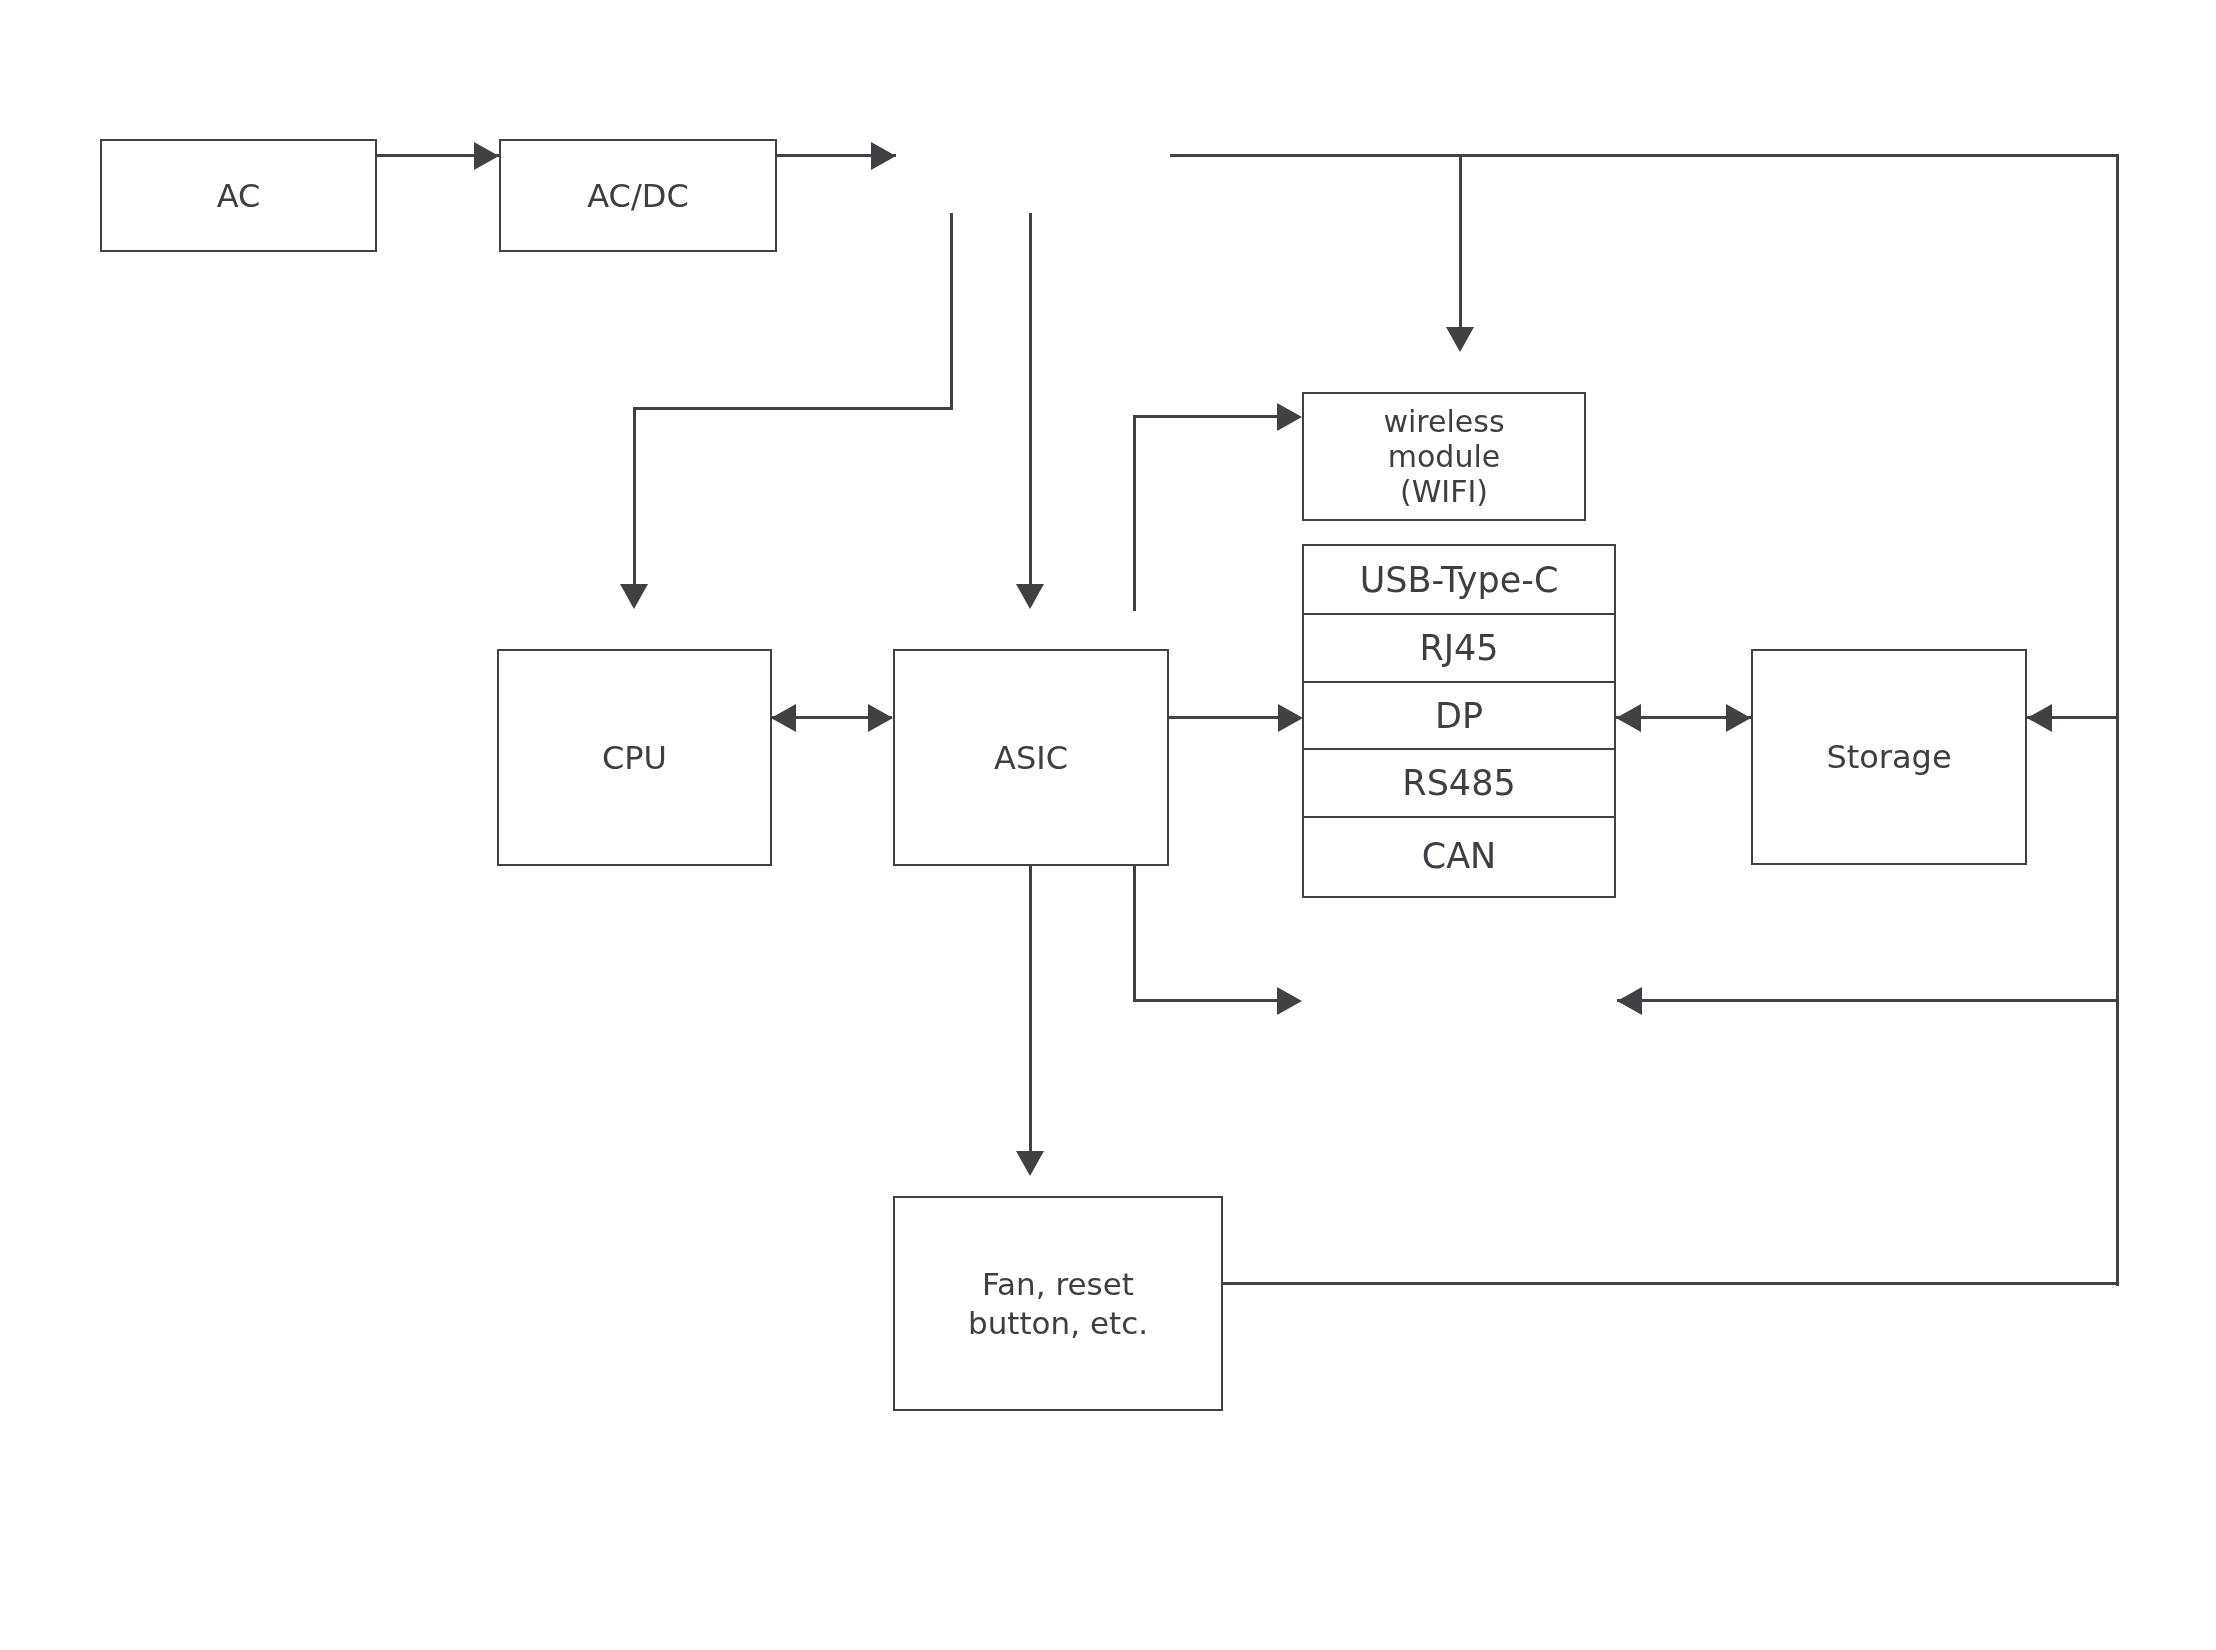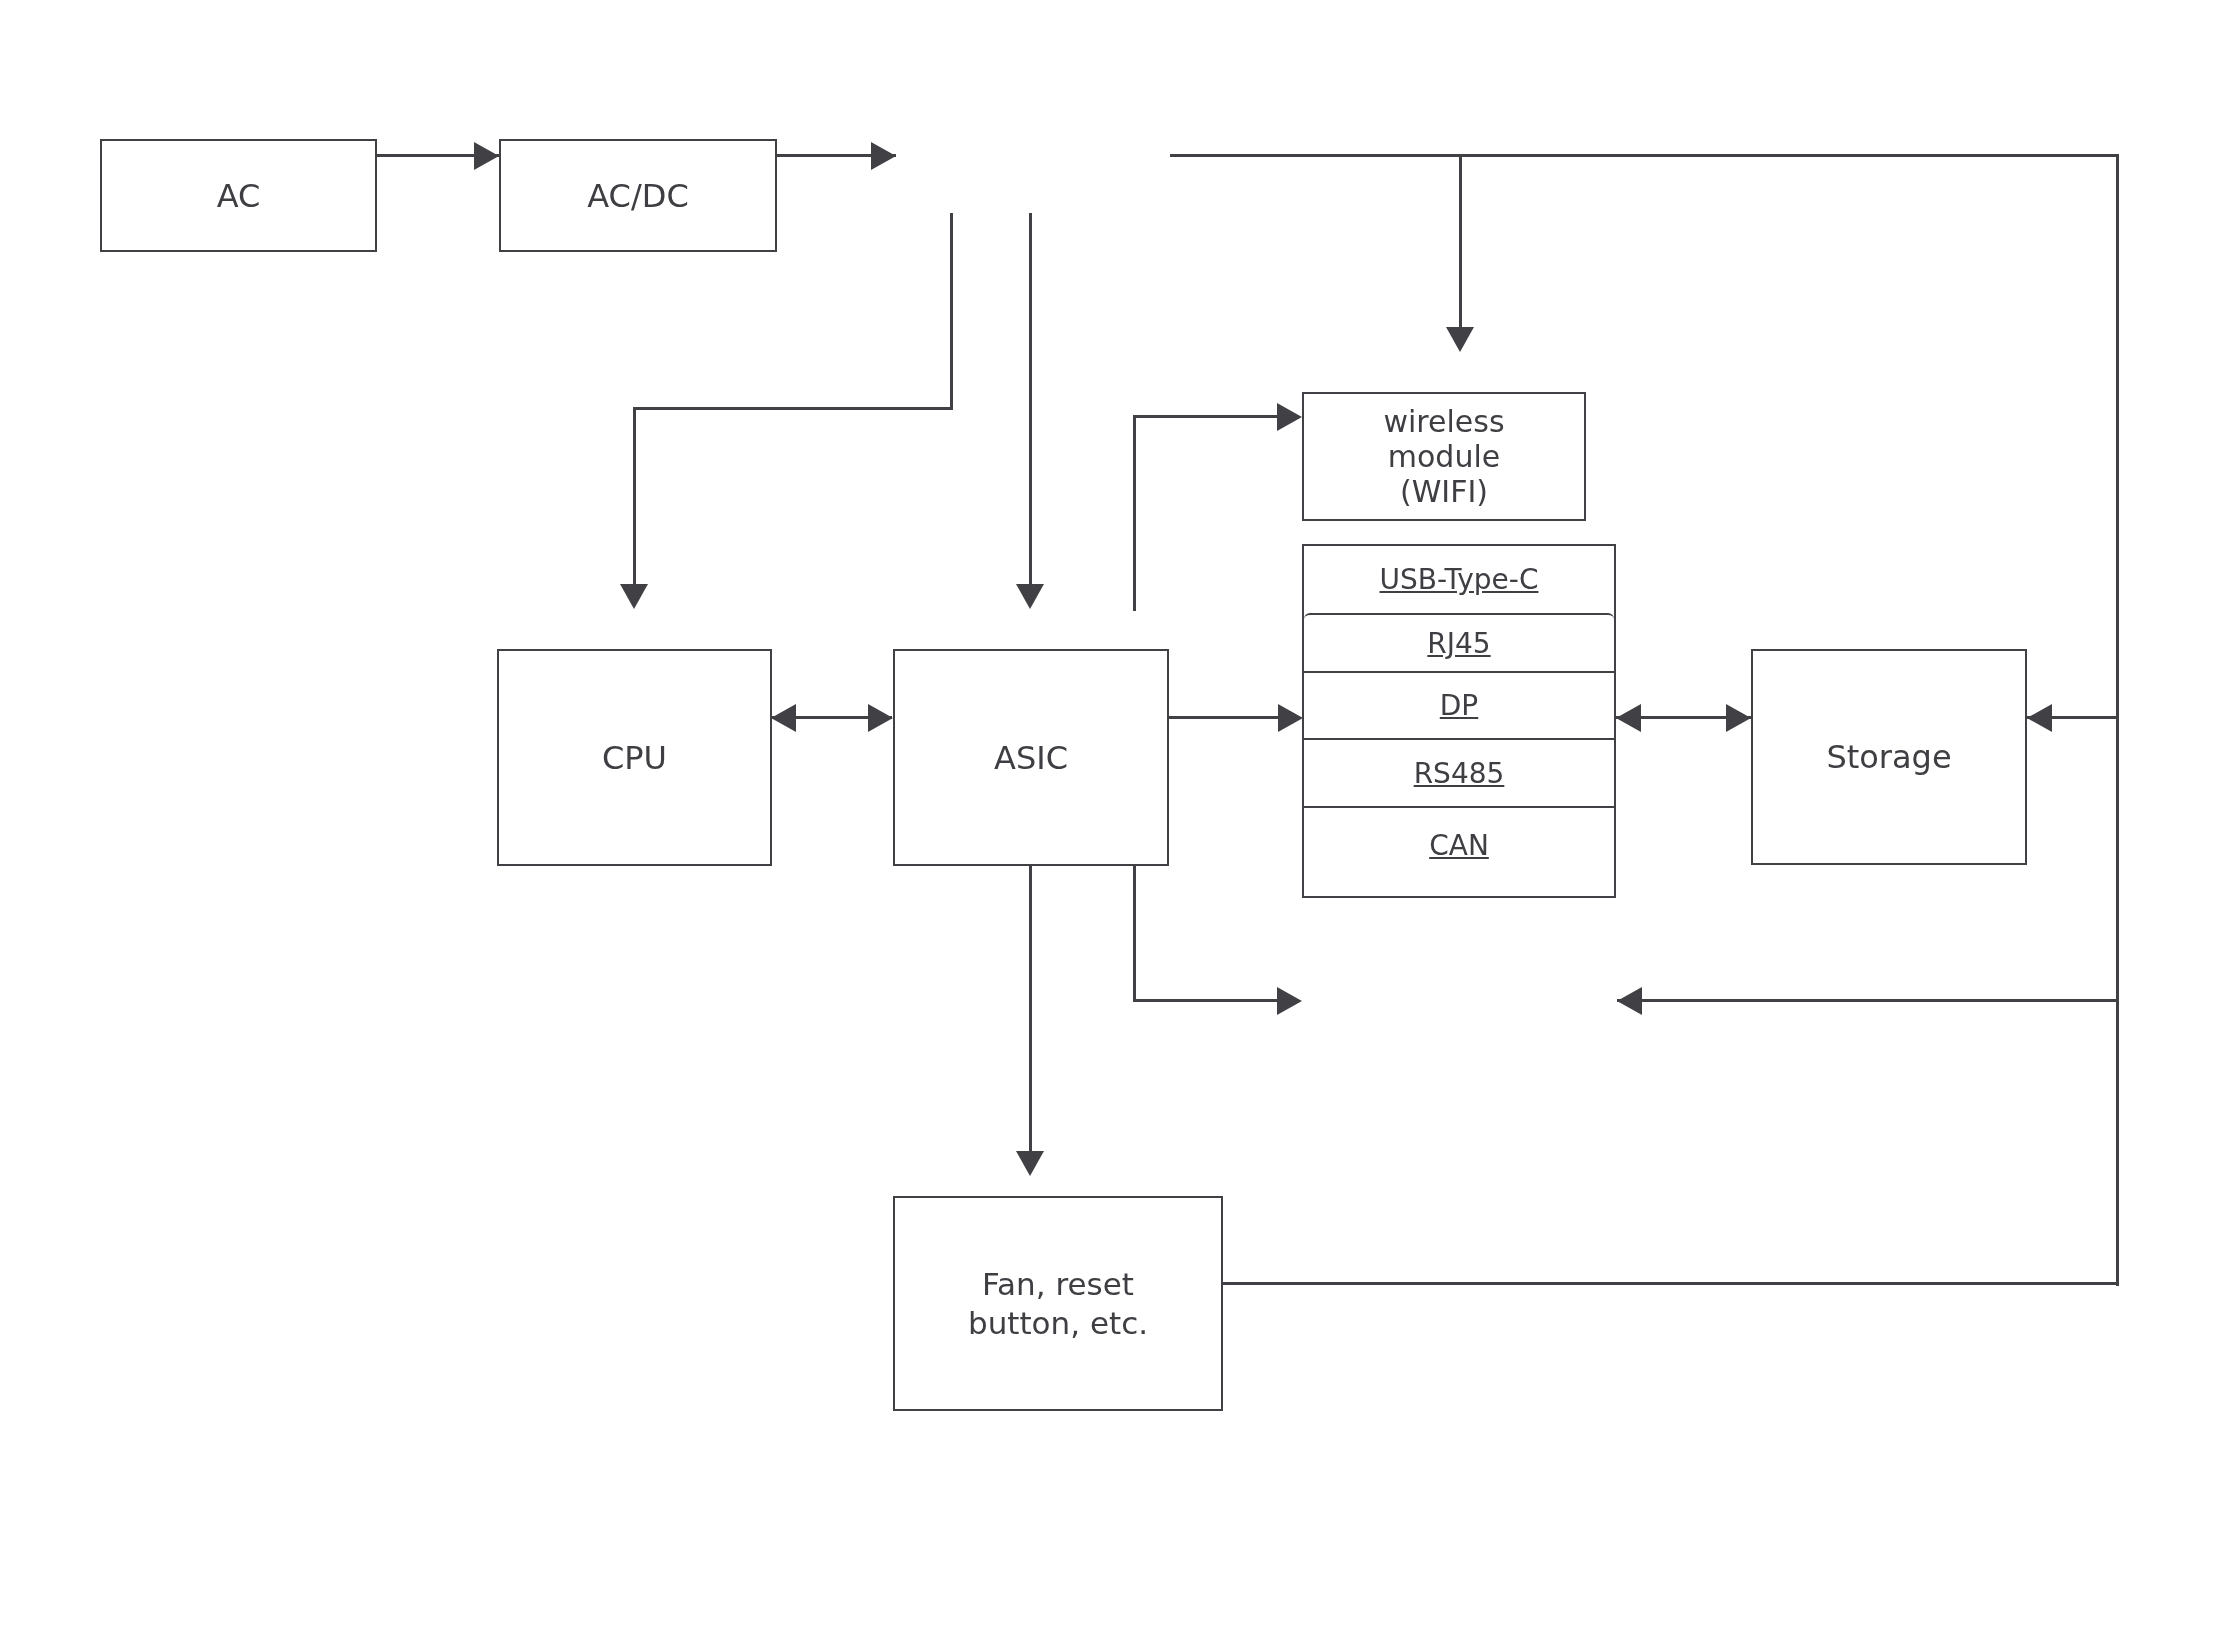--- a/index.html
+++ b/index.html
@@ -37,22 +37,21 @@
   .stack{
     position:absolute;
     border:2.7px solid var(--stroke);
     background:var(--bg);
     box-sizing:border-box;
     display:flex;flex-direction:column;
   }
   .stack .row{
     box-sizing:border-box;
     display:flex;align-items:center;justify-content:center;
-    font-size:28px;
-    text-decoration:underline;
+    font-size:35px;
   }
   .stack .row + .row{border-top:2.7px solid var(--stroke);}
 </style>
 </head>
 <body>
 
 <div id="canvas">
 
   <div class="line" style="left:377px;top:154px;width:122px;height:2.7px;"></div>
   <div class="line" style="left:777px;top:154px;width:119px;height:2.7px;"></div>
@@ -118,21 +117,21 @@
   <div class="box" style="left:1302px;top:352px;width:284px;height:129px;">
     <div class="multiline">
       <span>wireless</span>
       <span>module</span>
       <span>(WIFI)</span>
     </div>
   </div>
 
   <div class="stack" style="left:1302px;top:544px;width:314px;height:354px;">
     <div class="row" style="height:67px;">USB-Type-C</div>
-    <div class="row" style="height:58px;border-radius:6px;">RJ45</div>
+    <div class="row" style="height:68px;">RJ45</div>
     <div class="row" style="height:67px;">DP</div>
     <div class="row" style="height:68px;">RS485</div>
     <div class="row" style="height:77px;">CAN</div>
   </div>
 
   <div class="box" style="left:1751px;top:609px;width:276px;height:216px;">
     <span>Storage</span>
   </div>
 
 

